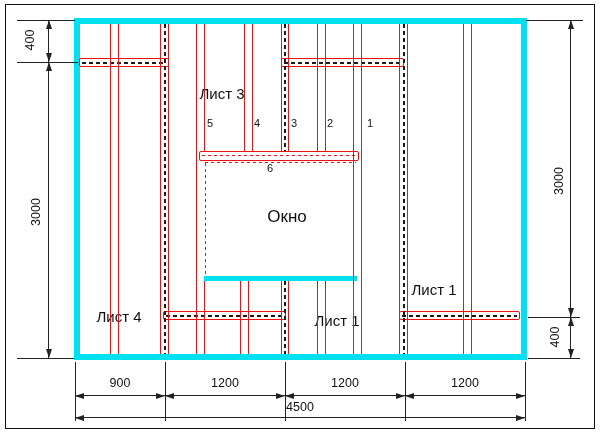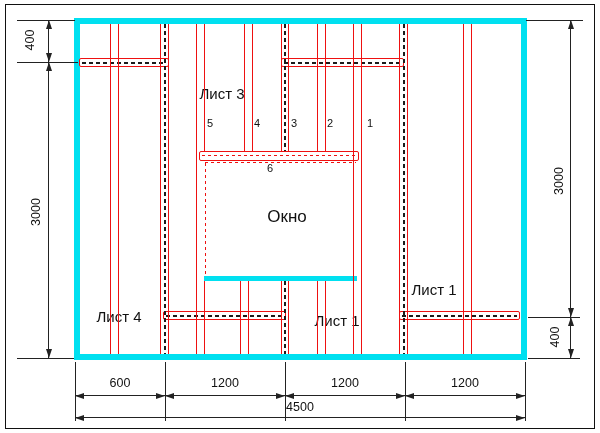--- a/index.html
+++ b/index.html
@@ -76,21 +76,21 @@
   <div class="lbl f11" style="left:257px;top:123px;">4</div>
   <div class="lbl f11" style="left:294px;top:123px;">3</div>
   <div class="lbl f11" style="left:330px;top:123px;">2</div>
   <div class="lbl f11" style="left:370px;top:123px;">1</div>
   <div class="lbl f11" style="left:270px;top:168px;">6</div>
 
   <div class="lbl rot f13" style="left:30px;top:40px;">400</div>
   <div class="lbl rot f13" style="left:36px;top:212px;">3000</div>
   <div class="lbl rot f13" style="left:559px;top:181px;">3000</div>
   <div class="lbl rot f13" style="left:555px;top:337px;">400</div>
-  <div class="lbl f13" style="left:120px;top:383px;">600</div>
+  <div class="lbl f13" style="left:120px;top:383px;">900</div>
   <div class="lbl f13" style="left:225px;top:383px;">1200</div>
   <div class="lbl f13" style="left:345px;top:383px;">1200</div>
   <div class="lbl f13" style="left:465px;top:383px;">1200</div>
   <div class="lbl f13" style="left:300px;top:407px;text-align:right;">4500</div>
 <div class="abs vline red" style="left: 110px; top: 24px; width: 1px; height: 330px;"></div>
     <div class="abs vline red" style="left: 118px; top: 24px; width: 1px; height: 330px;"></div>
     <div class="abs vline red" style="left: 160px; top: 24px; width: 1px; height: 330px;"></div>
     <div class="abs vline red" style="left: 168px; top: 24px; width: 1px; height: 330px;"></div>
     <div class="abs vline red" style="left: 196px; top: 24px; width: 1px; height: 330px;"></div>
     <div class="abs vline red" style="left: 204px; top: 24px; width: 1px; height: 127px;"></div>

